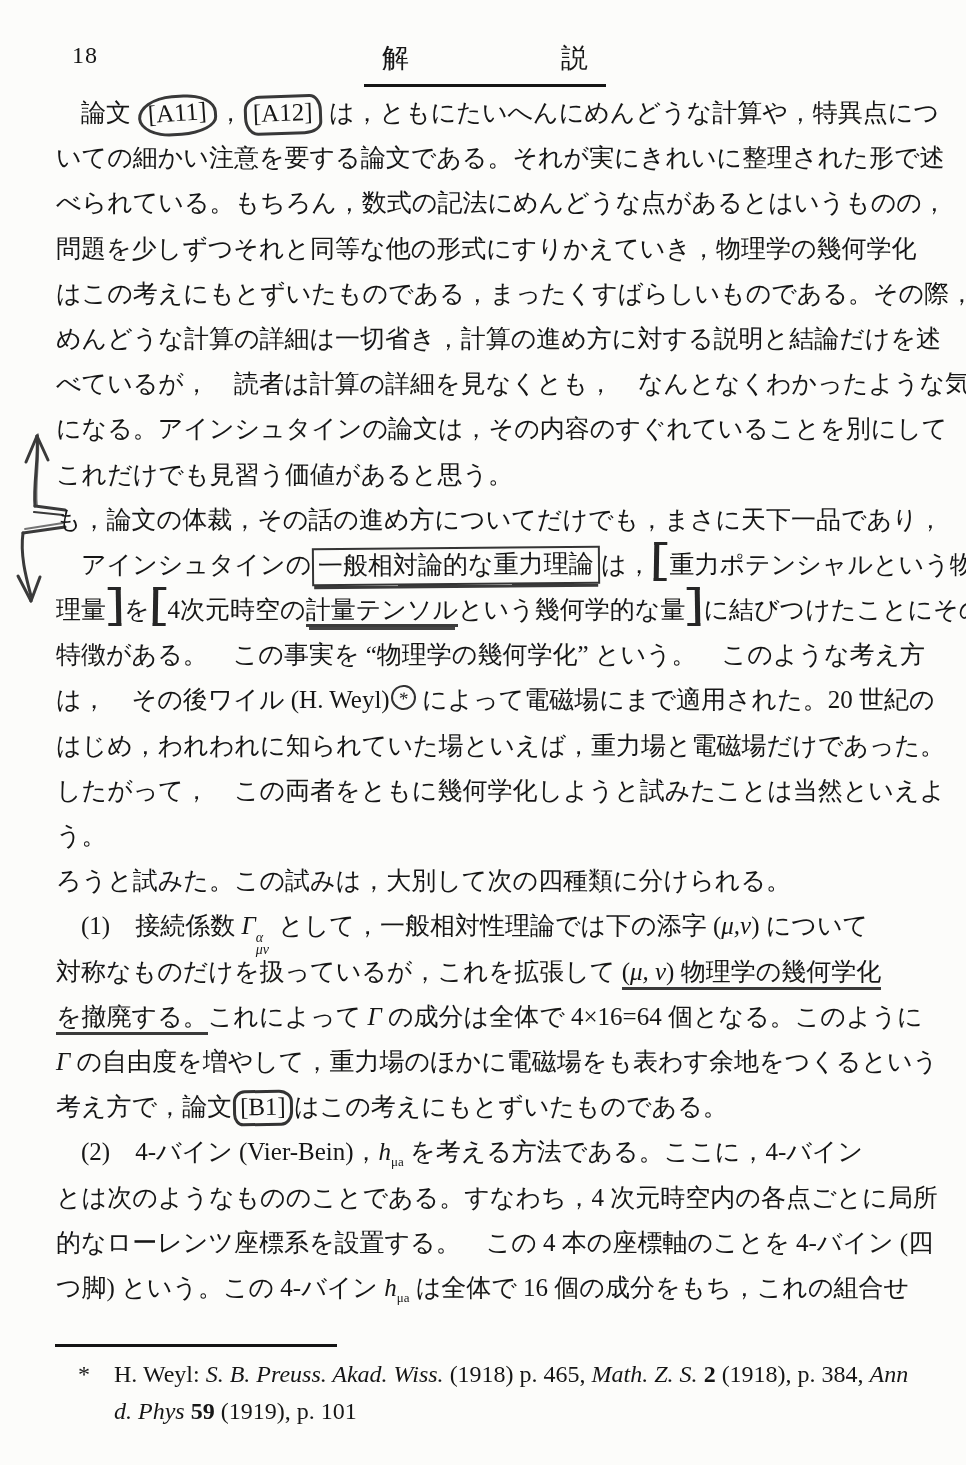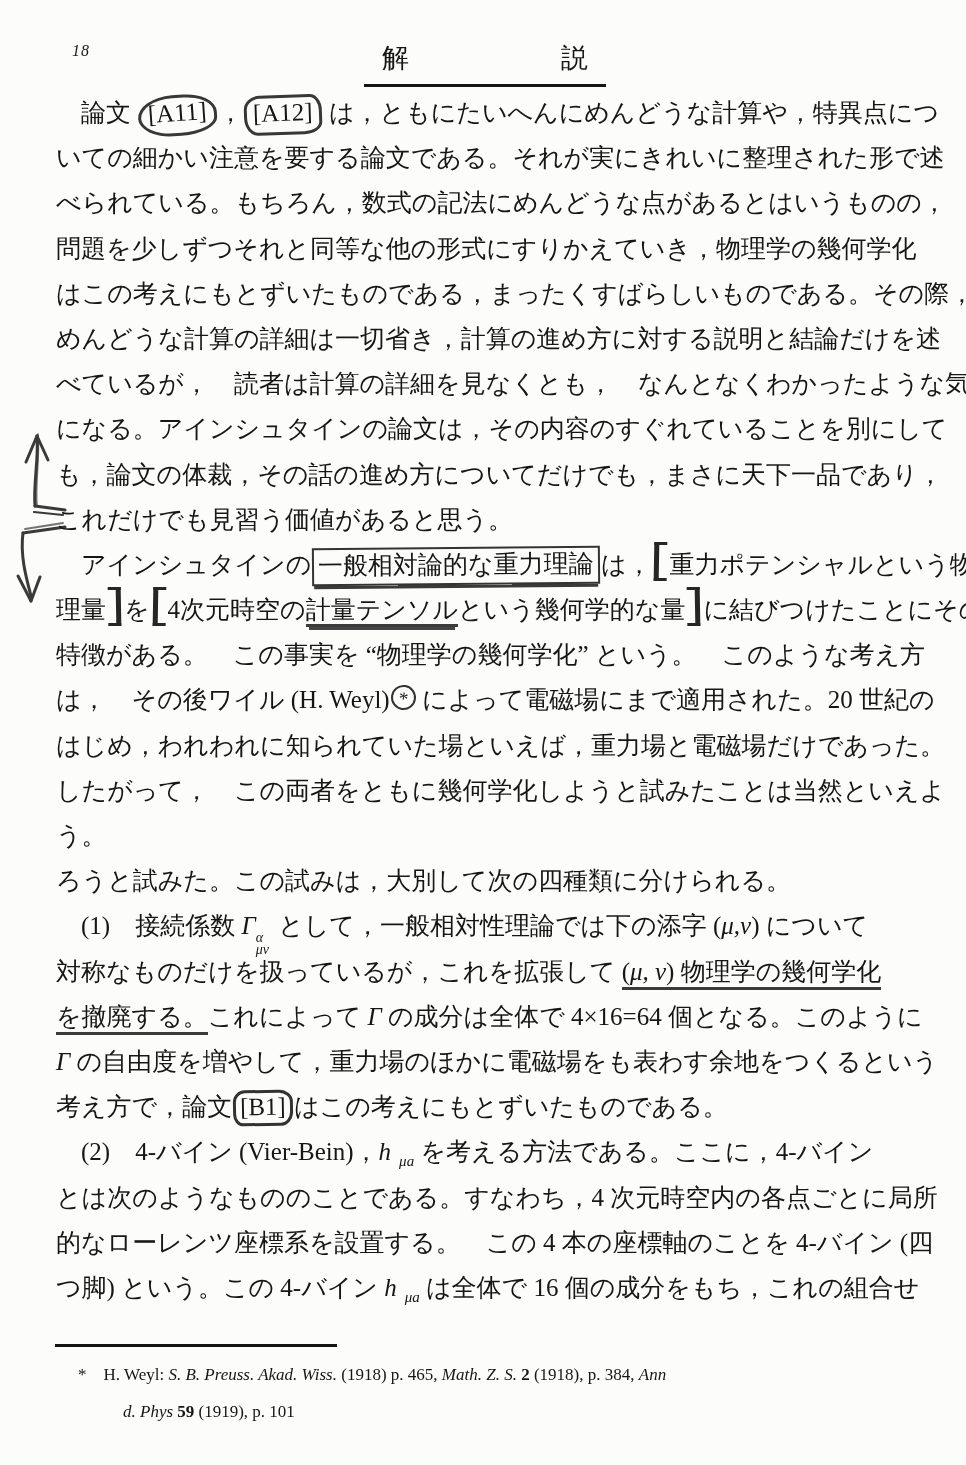--- a/index.html
+++ b/index.html
@@ -7,38 +7,38 @@
     position:relative;
     width:966px;height:1465px;
     background:#fcfcfa;
     font-family:"Liberation Serif","DejaVu Serif",serif;
     color:#161616;
     overflow:hidden;
   }
   
   .pagenum{
     position:absolute;left:72px;top:42px;
-    font-size:16px;font-style:italic;letter-spacing:1px;
+    font-size:24px;letter-spacing:1px;
   }
   .title{
     position:absolute;left:364px;top:40px;width:242px;
     display:flex;justify-content:space-between;
     font-size:27px;
     border-bottom:3px solid #151515;
     padding:0 18px 8px 18px;box-sizing:border-box;
   }
   
   .body-text{
     position:absolute;left:56px;top:90px;width:884px;
     font-size:25px;line-height:45.2px;
   }
   .tline{white-space:nowrap;height:45.2px;}
   .seg-i{font-style:italic;}
   .seg-b{font-weight:bold;}
-  .seg-sub{font-style:italic;font-size:15px;vertical-align:-6px;line-height:10px;margin-left:8px;}
+  .seg-sub{font-size:13px;vertical-align:-6px;line-height:10px;}
   .seg-stack{display:inline-flex;flex-direction:column;font-style:italic;
     font-size:14px;line-height:12px;vertical-align:-8px;margin-right:3px;text-align:left;}
   
   .mk-circle{
     display:inline-block;border:3px solid #383838;border-radius:50% 46% 52% 48%/58% 52% 46% 54%;
     padding:0 7px 5px 7px;margin:0 1px;transform:rotate(-4deg);line-height:30px;
   }
   .mk-rbox{
     display:inline-block;border:3px solid #383838;border-radius:16px 12px 18px 14px/14px 16px 12px 18px;
     padding:0 6px 4px 6px;margin:0 1px;transform:rotate(-2deg);line-height:30px;
@@ -66,24 +66,24 @@
   .mk-dul{border-bottom:3px solid #3b3b3b;box-shadow:0 6px 0 -3px #454545;padding-bottom:1px;}
   .mk-cstar{
     display:inline-block;border:2px solid #333;border-radius:50%;
     width:21px;height:21px;line-height:23px;text-align:center;
     font-size:19px;vertical-align:3px;transform:rotate(8deg);margin-left:1px;
   }
   
   .fn-rule{position:absolute;left:55px;top:1344px;width:282px;height:3px;background:#141414;}
   .footnote{
     position:absolute;left:78px;top:1356px;width:860px;
-    font-size:17px;line-height:37px;
+    font-size:24px;line-height:37px;
   }
   .fn-line{white-space:nowrap;}
-  .fn-indent{margin-left:45px;}
+  .fn-indent{margin-left:36px;}
   
   .margin-arrows{position:absolute;left:6px;top:415px;}
 </style>
 </head>
 <body>
 
 <div class="page">
 
   <div class="pagenum">18</div>
 
@@ -112,22 +112,22 @@
 
   <div class="body-text" id="body-lines">
       <div class="tline"><span>　論文 </span><span class="mk-circle">[A11]</span><span>，</span><span class="mk-rbox">[A12]</span><span> は，ともにたいへんにめんどうな計算や，特異点につ</span></div>
       <div class="tline"><span>いての細かい注意を要する論文である。それが実にきれいに整理された形で述</span></div>
       <div class="tline"><span>べられている。もちろん，数式の記法にめんどうな点があるとはいうものの，</span></div>
       <div class="tline"><span>問題を少しずつそれと同等な他の形式にすりかえていき，物理学の幾何学化</span></div>
       <div class="tline"><span>はこの考えにもとずいたものである，まったくすばらしいものである。その際，</span></div>
       <div class="tline"><span>めんどうな計算の詳細は一切省き，計算の進め方に対する説明と結論だけを述</span></div>
       <div class="tline"><span>べているが，　読者は計算の詳細を見なくとも，　なんとなくわかったような気</span></div>
       <div class="tline"><span>になる。アインシュタインの論文は，その内容のすぐれていることを別にして</span></div>
+      <div class="tline"><span>これだけでも見習う価値があると思う。</span></div>
       <div class="tline"><span>も，論文の体裁，その話の進め方についてだけでも，まさに天下一品であり，</span></div>
-      <div class="tline"><span>これだけでも見習う価値があると思う。</span></div>
       <div class="tline"><span>　アインシュタインの</span><span class="mk-box">一般相対論的な重力理論</span><span>は，</span><span class="mk-bopen"></span><span>重力ポテンシャルという物</span></div>
       <div class="tline"><span>理量</span><span class="mk-bclose"></span><span>を</span><span class="mk-bopen"></span><span>4次元時空の</span><span class="mk-dul">計量テンソル</span><span>という幾何学的な量</span><span class="mk-bclose"></span><span>に結びつけたことにその</span></div>
       <div class="tline"><span>特徴がある。　この事実を “物理学の幾何学化” という。　このような考え方</span></div>
       <div class="tline"><span>は，　その後ワイル (H. Weyl)</span><span class="mk-cstar">*</span><span> によって電磁場にまで適用された。20 世紀の</span></div>
       <div class="tline"><span>はじめ，われわれに知られていた場といえば，重力場と電磁場だけであった。</span></div>
       <div class="tline"><span>したがって，　この両者をともに幾何学化しようと試みたことは当然といえよ</span></div>
       <div class="tline"><span>う。</span></div>
       <div class="tline"><span>ろうと試みた。この試みは，大別して次の四種類に分けられる。</span></div>
       <div class="tline"><span>　(1)　接続係数 </span><span class="seg-i">Γ</span><span class="seg-stack">
           <div>α</div>

